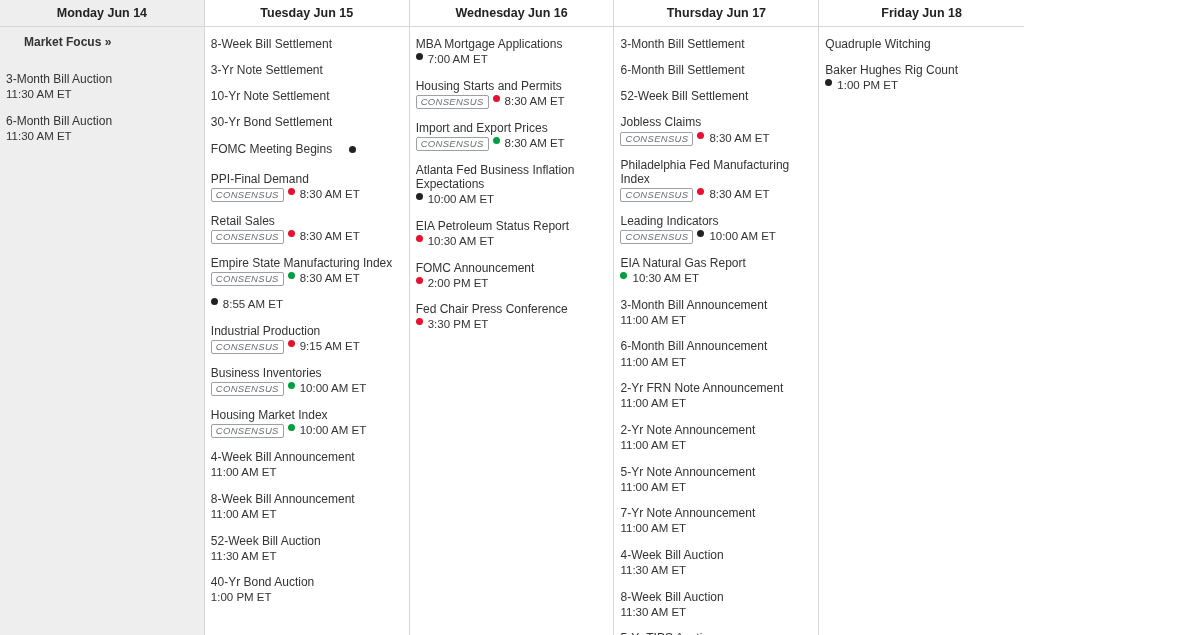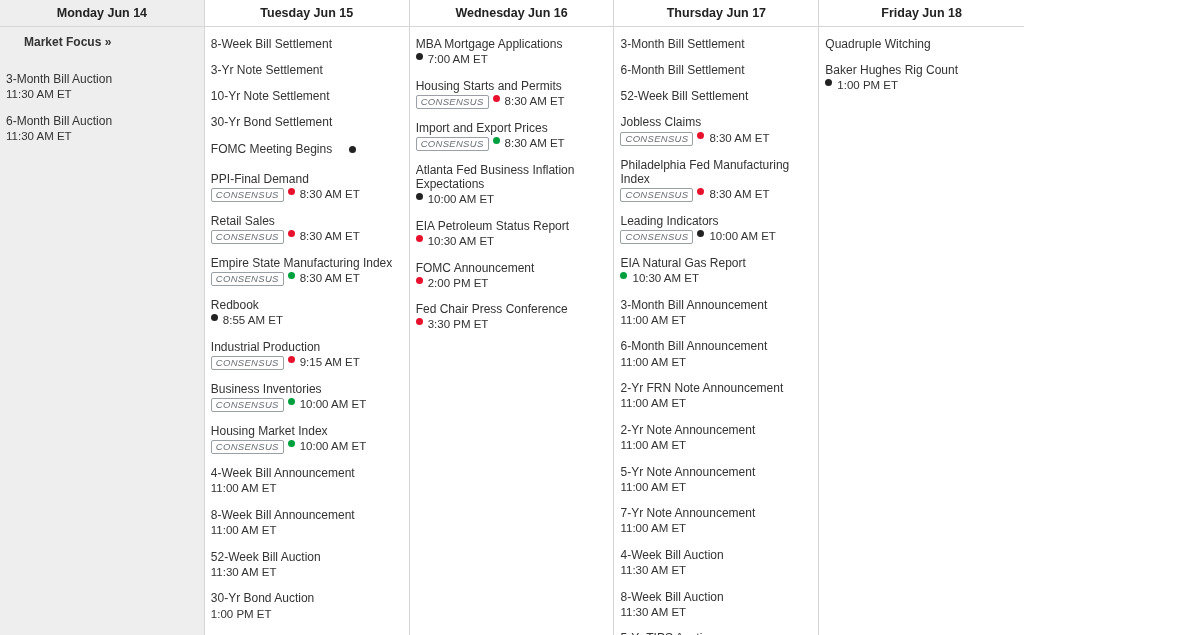--- a/index.html
+++ b/index.html
@@ -175,21 +175,20 @@
         </div>
         <div class="event">
           <a class="event-name link" href="#">Empire State Manufacturing Index</a>
           <div class="meta">
             <span class="consensus-tag">CONSENSUS</span>
             <span class="dot green"></span>
             <span class="time">8:30 AM ET</span>
           </div>
         </div>
         <div class="event">
-          <a class="event-name link" href="#">Redbook</a>
           <div class="meta">
             <span class="dot black"></span>
             <span class="time">8:55 AM ET</span>
           </div>
         </div>
         <div class="event">
           <a class="event-name link" href="#">Industrial Production</a>
           <div class="meta">
             <span class="consensus-tag">CONSENSUS</span>
             <span class="dot red"></span>
@@ -224,21 +223,21 @@
             <span class="time">11:00 AM ET</span>
           </div>
         </div>
         <div class="event">
           <a class="event-name link" href="#">52-Week Bill Auction</a>
           <div class="meta">
             <span class="time">11:30 AM ET</span>
           </div>
         </div>
         <div class="event">
-          <a class="event-name link" href="#">30-Yr Bond Auction</a>
+          <a class="event-name link" href="#">40-Yr Bond Auction</a>
           <div class="meta">
             <span class="time">1:00 PM ET</span>
           </div>
         </div>
       </div>
     </div>
     <div class="day-col">
       <div class="day-header">Wednesday Jun 16</div>
       <div class="events">
         <div class="event">

